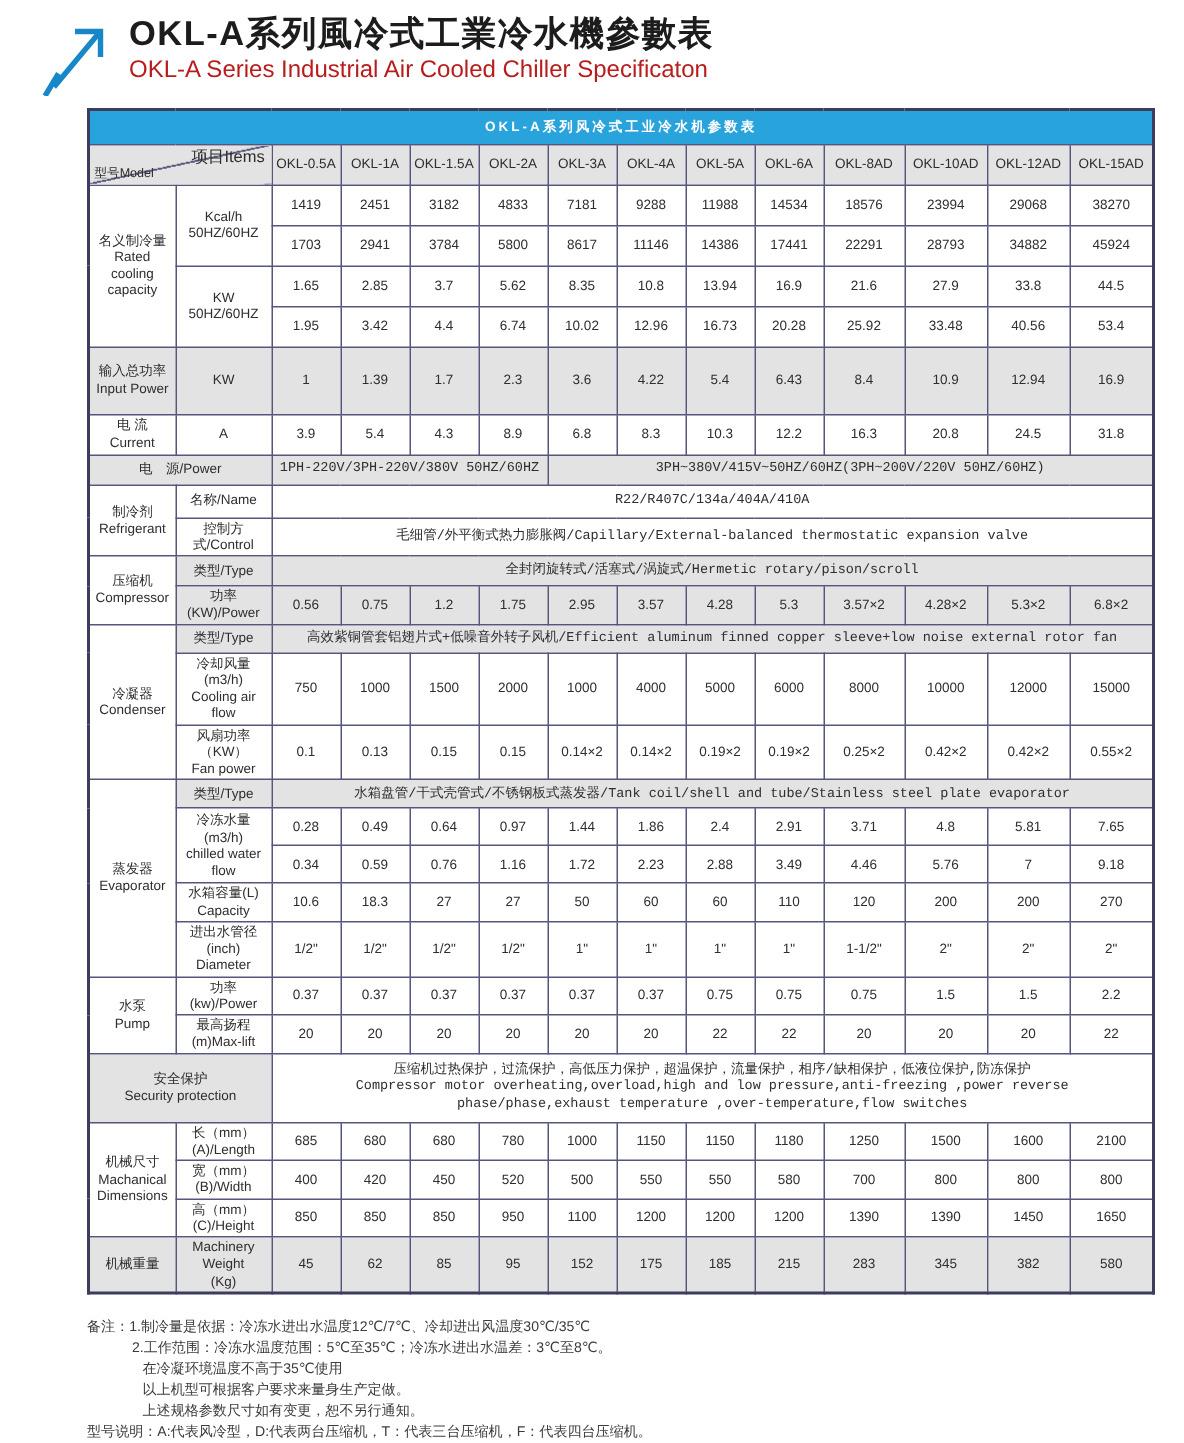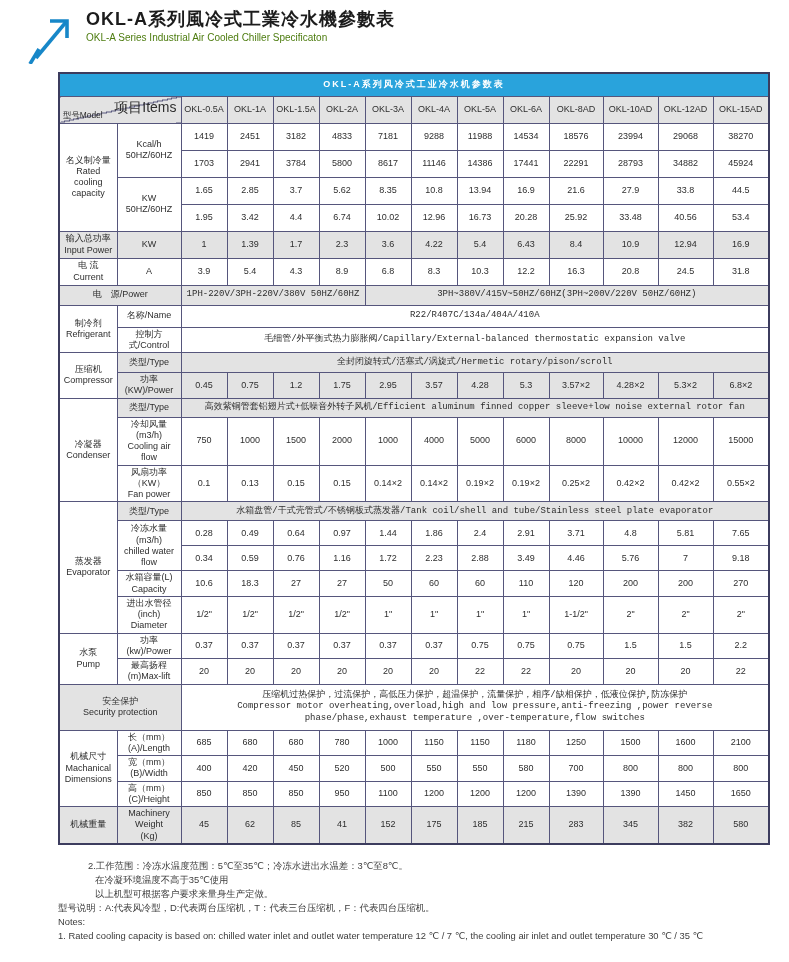--- a/index.html
+++ b/index.html
@@ -2,38 +2,38 @@
 <html><head>
 <meta charset="utf-8">
 <style>
   html,body{margin:0;padding:0;background:#fff;}
   body{width:789px;height:962px;font-family:"Liberation Sans","DejaVu Sans",sans-serif;color:#2e2e2e;position:relative;}
 
   
   .pagehead{display:flex;align-items:flex-start;padding:8px 0 0 28px;}
   .logo{width:46px;height:52px;margin-top:4px;flex:0 0 auto;}
   .titles{margin-left:12px;}
-  .title-zh{font-size:18px;font-weight:700;color:#1c1c1c;letter-spacing:1px;line-height:1.25;}
-  .title-en{font-size:10px;font-weight:500;color:#4d7c0f;margin-top:1px;}
+  .title-zh{font-size:23px;font-weight:700;color:#1c1c1c;letter-spacing:1px;line-height:1.25;}
+  .title-en{font-size:16px;font-weight:500;color:#b91c1c;margin-top:1px;}
 
   
   table.spec{border-collapse:collapse;table-layout:fixed;width:712px;margin:8px 0 0 58px;border:2px solid #3c3c5e;}
   table.spec td{border:1px solid #56567c;text-align:center;vertical-align:middle;font-size:9px;line-height:1.25;padding:1px 2px;overflow:hidden;word-break:break-word;}
   td.titlebar{background:#29a3dc;color:#fff;font-size:15px;font-weight:600;letter-spacing:2px;padding:3px 0;}
   .header-row td{background:#e3e3e3;font-size:9px;}
   td.shade{background:#e3e3e3;}
   td.glabel{font-size:9px;}
   td.ilabel{font-size:8.6px;}
   td[colspan="12"],td[colspan="8"],td[colspan="4"]{font-size:8.6px;font-family:Liberation Mono, monospace;}
   td.ltext{text-align:left;padding:3px 6px;line-height:1.5;}
 
   
   td.corner{position:relative;padding:0;background:#e3e3e3 linear-gradient(to bottom right,transparent calc(50% - 0.6px),#56567c calc(50% - 0.6px),#56567c calc(50% + 0.6px),transparent calc(50% + 0.6px));}
   .corner .model-label{position:absolute;left:3px;bottom:2px;font-size:8.4px;}
-  .corner .items-label{position:absolute;right:4px;top:2px;font-size:14px;}
+  .corner .items-label{position:absolute;right:4px;top:2px;font-size:11px;}
 
   
   .notes{margin:14px 0 0 58px;width:722px;font-size:9.4px;color:#3c3c3c;line-height:1.5;}
   .notes .line{white-space:nowrap;}
   .notes-zh .ind1{padding-left:30px;}
   .notes-zh .ind2{padding-left:37px;}
 </style>
 </head>
 <body>
 
@@ -142,21 +142,21 @@
         <td class="">6.74</td>
         <td class="">10.02</td>
         <td class="">12.96</td>
         <td class="">16.73</td>
         <td class="">20.28</td>
         <td class="">25.92</td>
         <td class="">33.48</td>
         <td class="">40.56</td>
         <td class="">53.4</td>
       </tr>
-      <tr style="height: 27px;">
+      <tr style="height: 45px;">
         <td class="shade glabel">输入总功率<br>Input Power</td>
         <td class="shade ilabel">KW</td>
         <td class="shade">1</td>
         <td class="shade">1.39</td>
         <td class="shade">1.7</td>
         <td class="shade">2.3</td>
         <td class="shade">3.6</td>
         <td class="shade">4.22</td>
         <td class="shade">5.4</td>
         <td class="shade">6.43</td>
@@ -195,21 +195,21 @@
         <td class="ilabel">控制方式/Control</td>
         <td colspan="12" class="">毛细管/外平衡式热力膨胀阀/Capillary/External-balanced thermostatic expansion valve</td>
       </tr>
       <tr style="height: 20px;">
         <td rowspan="2" class="glabel">压缩机<br>Compressor</td>
         <td class="shade ilabel">类型/Type</td>
         <td colspan="12" class="shade">全封闭旋转式/活塞式/涡旋式/Hermetic rotary/pison/scroll</td>
       </tr>
       <tr style="height: 24px;">
         <td class="shade ilabel">功率(KW)/Power</td>
-        <td class="shade">0.45</td>
+        <td class="shade">0.56</td>
         <td class="shade">0.75</td>
         <td class="shade">1.2</td>
         <td class="shade">1.75</td>
         <td class="shade">2.95</td>
         <td class="shade">3.57</td>
         <td class="shade">4.28</td>
         <td class="shade">5.3</td>
         <td class="shade">3.57×2</td>
         <td class="shade">4.28×2</td>
         <td class="shade">5.3×2</td>
@@ -394,37 +394,39 @@
         <td class="">1390</td>
         <td class="">1450</td>
         <td class="">1650</td>
       </tr>
       <tr style="height: 36px;">
         <td class="shade glabel">机械重量</td>
         <td class="shade ilabel">Machinery Weight<br>(Kg)</td>
         <td class="shade">45</td>
         <td class="shade">62</td>
         <td class="shade">85</td>
-        <td class="shade">41</td>
+        <td class="shade">95</td>
         <td class="shade">152</td>
         <td class="shade">175</td>
         <td class="shade">185</td>
         <td class="shade">215</td>
         <td class="shade">283</td>
         <td class="shade">345</td>
         <td class="shade">382</td>
         <td class="shade">580</td>
       </tr>
     </tbody>
 </table>
 
 <div class="notes">
   <div class="notes-zh">
+      <div class="line ind0">备注：1.制冷量是依据：冷冻水进出水温度12℃/7℃、冷却进出风温度30℃/35℃</div>
       <div class="line ind1">2.工作范围：冷冻水温度范围：5℃至35℃；冷冻水进出水温差：3℃至8℃。</div>
       <div class="line ind2">在冷凝环境温度不高于35℃使用</div>
       <div class="line ind2">以上机型可根据客户要求来量身生产定做。</div>
+      <div class="line ind2">上述规格参数尺寸如有变更，恕不另行通知。</div>
       <div class="line ind0">型号说明：A:代表风冷型，D:代表两台压缩机，T：代表三台压缩机，F：代表四台压缩机。</div>
     </div>
   <div class="notes-en">
       <div class="line ind0">Notes:</div>
       <div class="line ind0">1. Rated cooling capacity is based on: chilled water inlet and outlet water temperature 12 ℃ / 7 ℃, the cooling air inlet and outlet temperature 30 ℃ / 35 ℃</div>
     </div>
 </div>
 
 </body></html>

